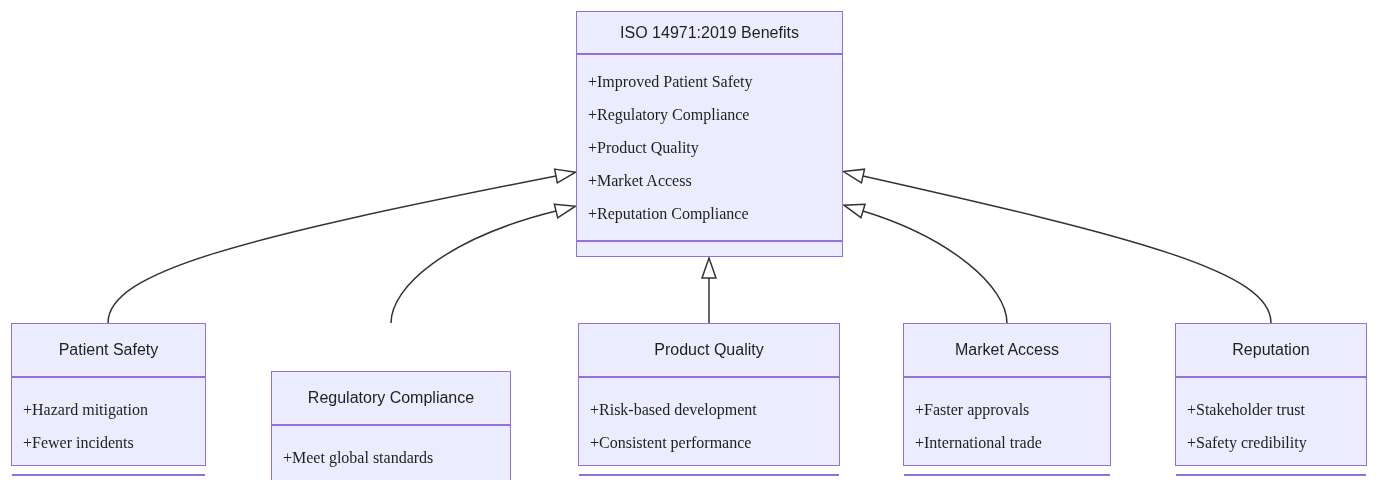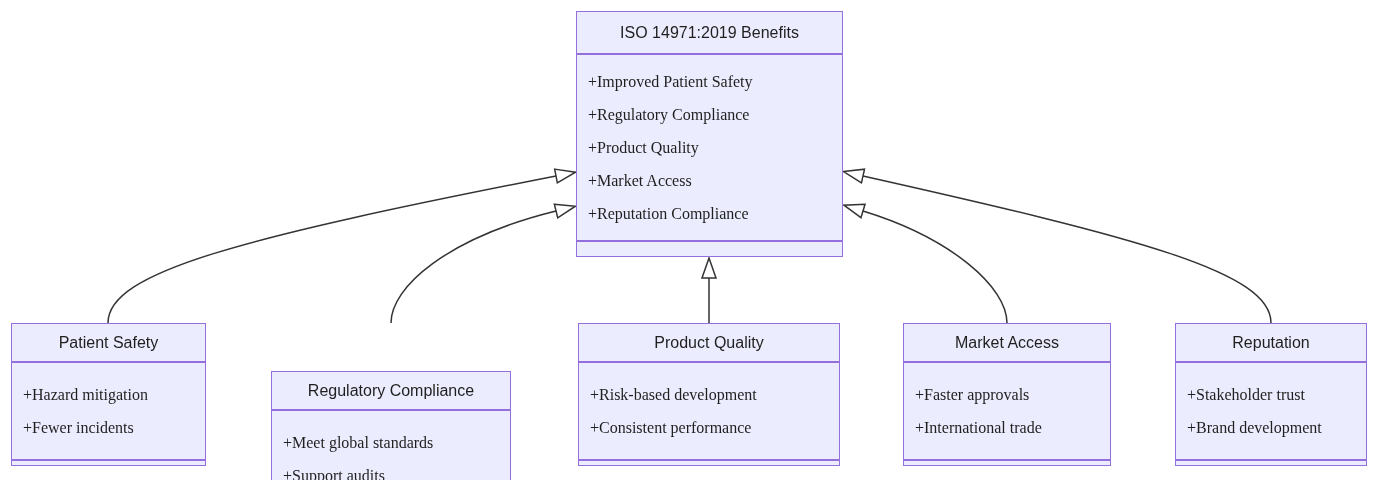--- a/index.html
+++ b/index.html
@@ -56,21 +56,21 @@
   .class-methods {
     box-sizing: border-box;
     border-top: 2px solid var(--node-border, #9370DB);
   }
   
   #box-benefits            { left: 576px;  top: 11px;  width: 267px; height: 246px; }
   #box-benefits .class-title   { height: 41px; }
   #box-benefits .class-attrs   { height: 187px; }
   #box-benefits .class-methods { height: 18px; }
 
-  .child-box .class-title   { height: 37px; }
+  .child-box .class-title   { height: 52px; }
   .child-box .class-attrs   { height: 98px; }
   .child-box .class-methods { height: 13px; }
 
   #box-patient-safety        { left: 11px;   top: 323px; width: 195px; height: 143px; }
   #box-regulatory-compliance { left: 271px;  top: 323px; width: 240px; height: 143px; margin-top: 48px; }
   #box-product-quality       { left: 578px;  top: 323px; width: 262px; height: 143px; }
   #box-market-access         { left: 903px;  top: 323px; width: 208px; height: 143px; }
   #box-reputation            { left: 1175px; top: 323px; width: 192px; height: 143px; }
 
   .edge {
@@ -142,18 +142,18 @@
       <div class="attr-row">+Faster approvals</div>
       <div class="attr-row">+International trade</div>
     </div>
     <div class="class-methods"></div>
   </div>
 
   <div class="class-box child-box" id="box-reputation">
     <div class="class-title">Reputation</div>
     <div class="class-attrs">
       <div class="attr-row">+Stakeholder trust</div>
-      <div class="attr-row">+Brand development</div>
+      <div class="attr-row">+Safety credibility</div>
     </div>
     <div class="class-methods"></div>
   </div>
 
 </div>
 
 </body></html>

